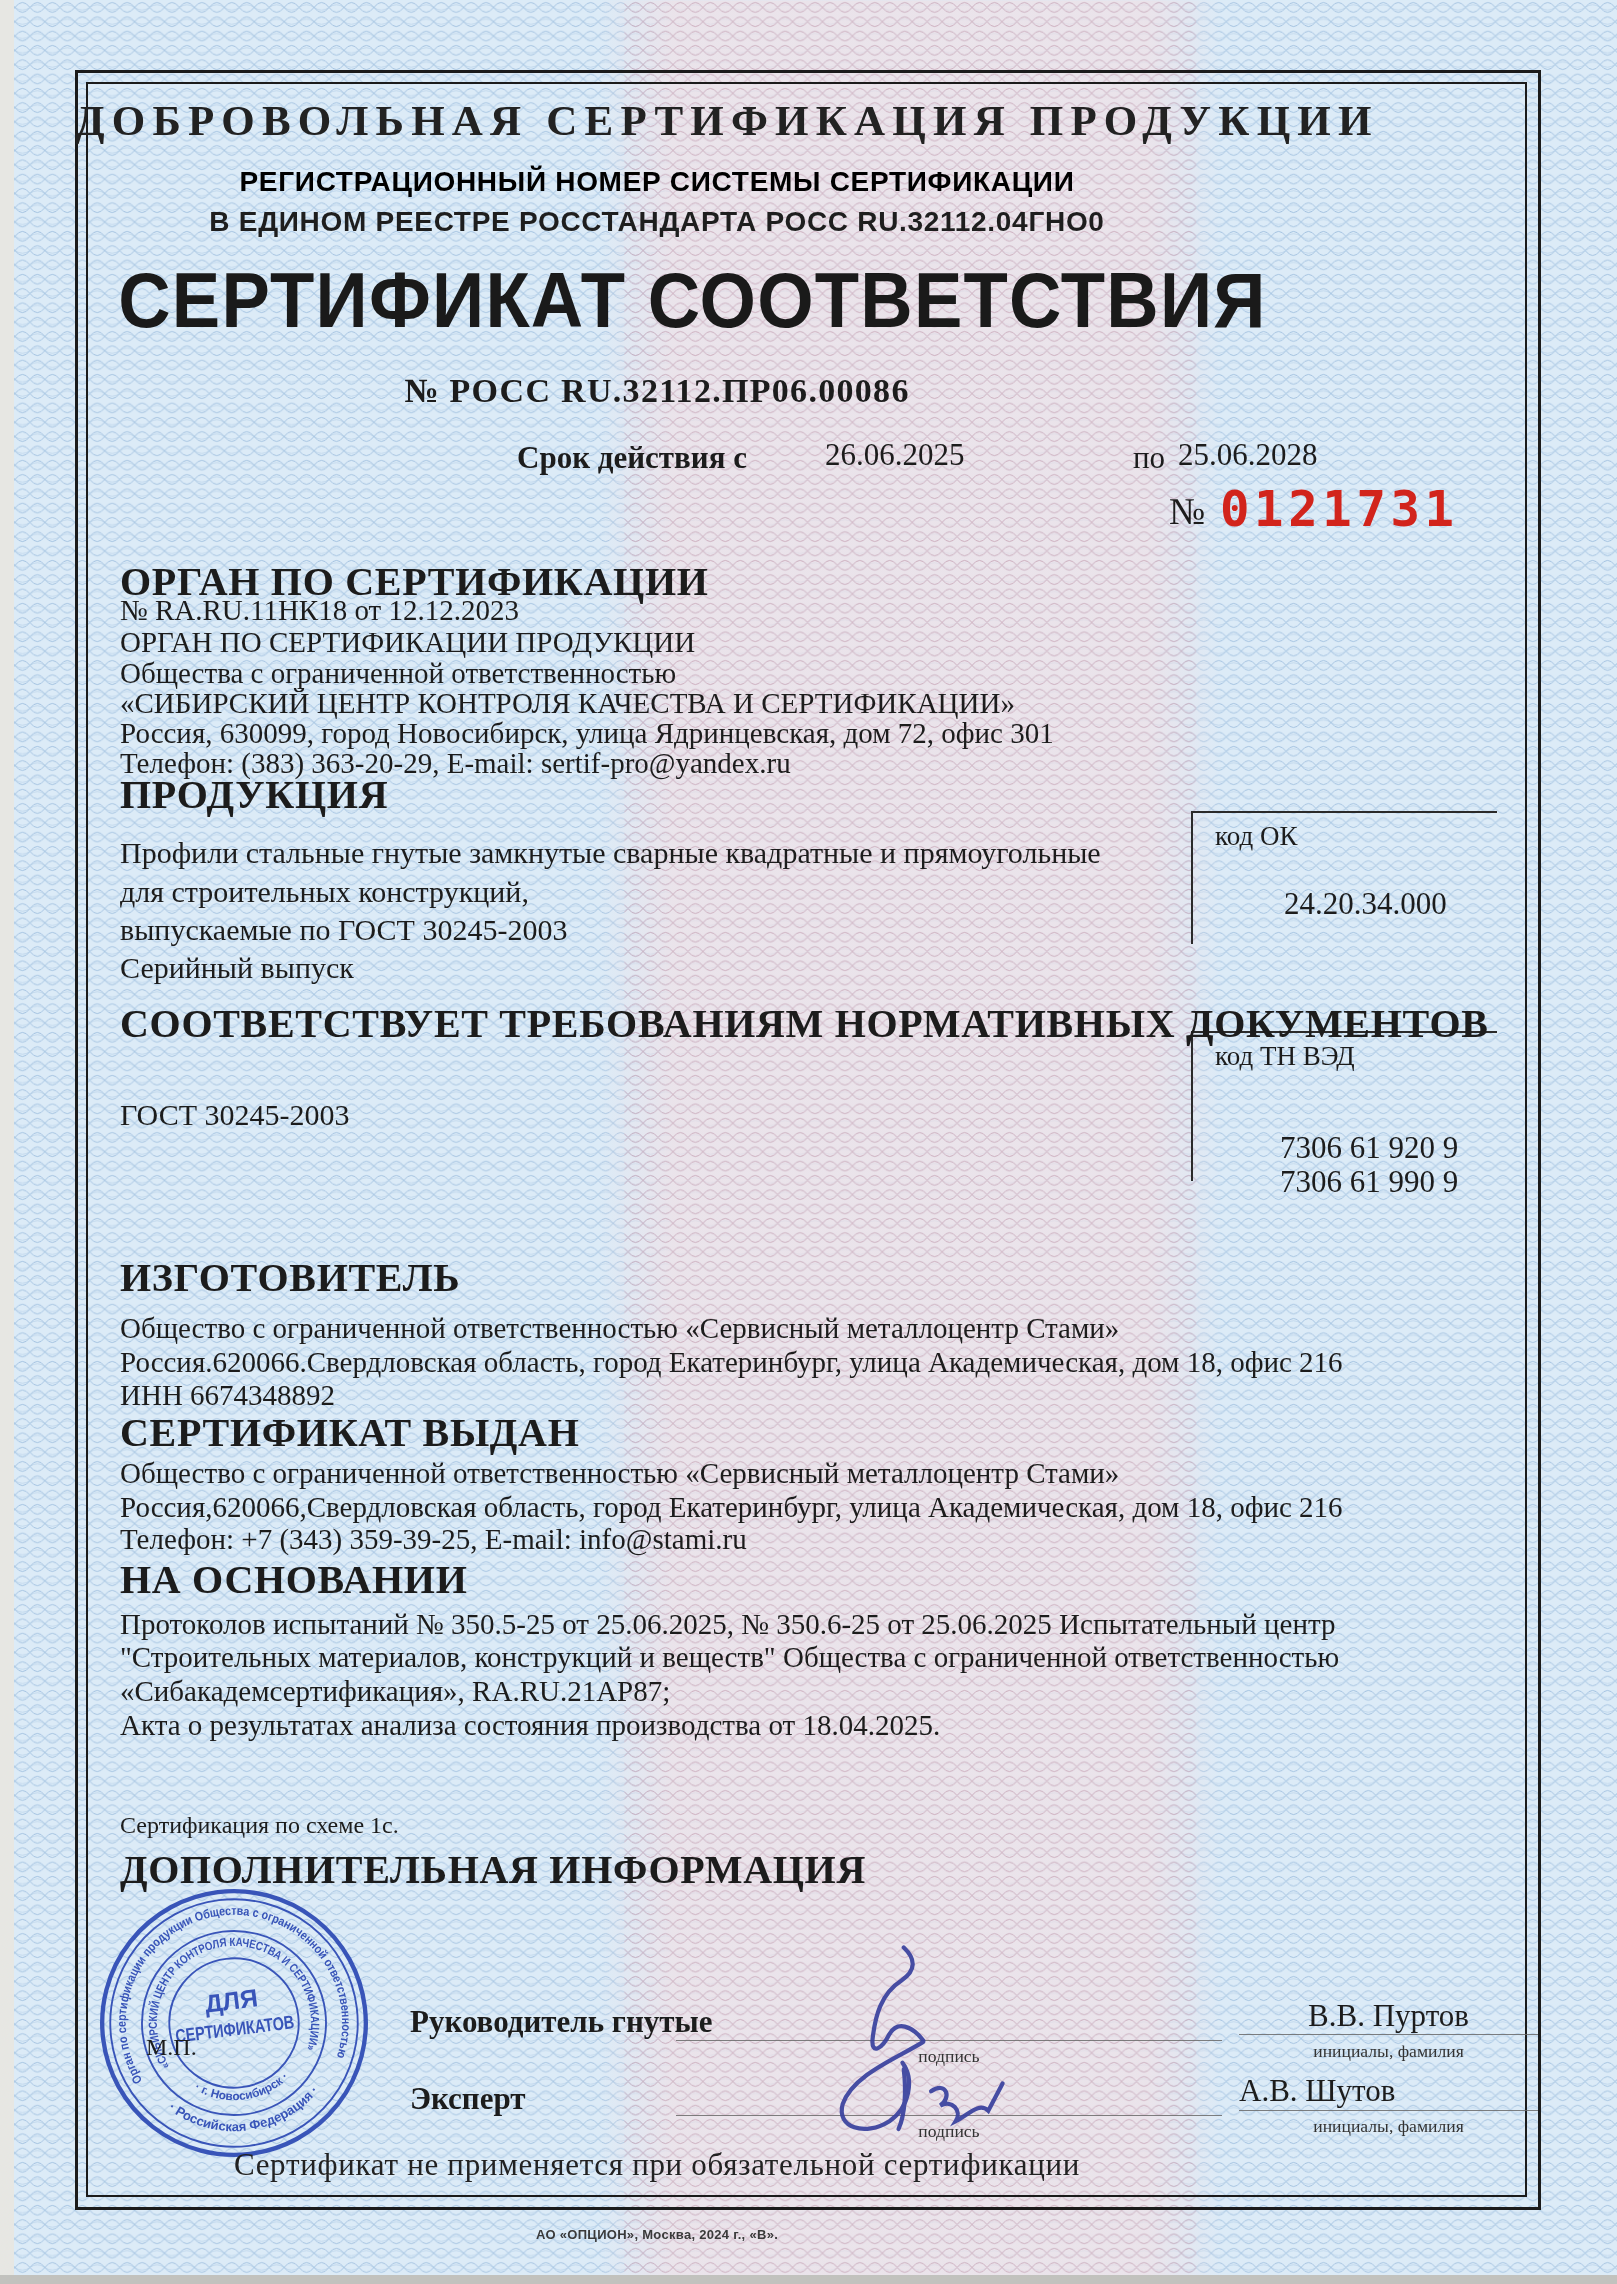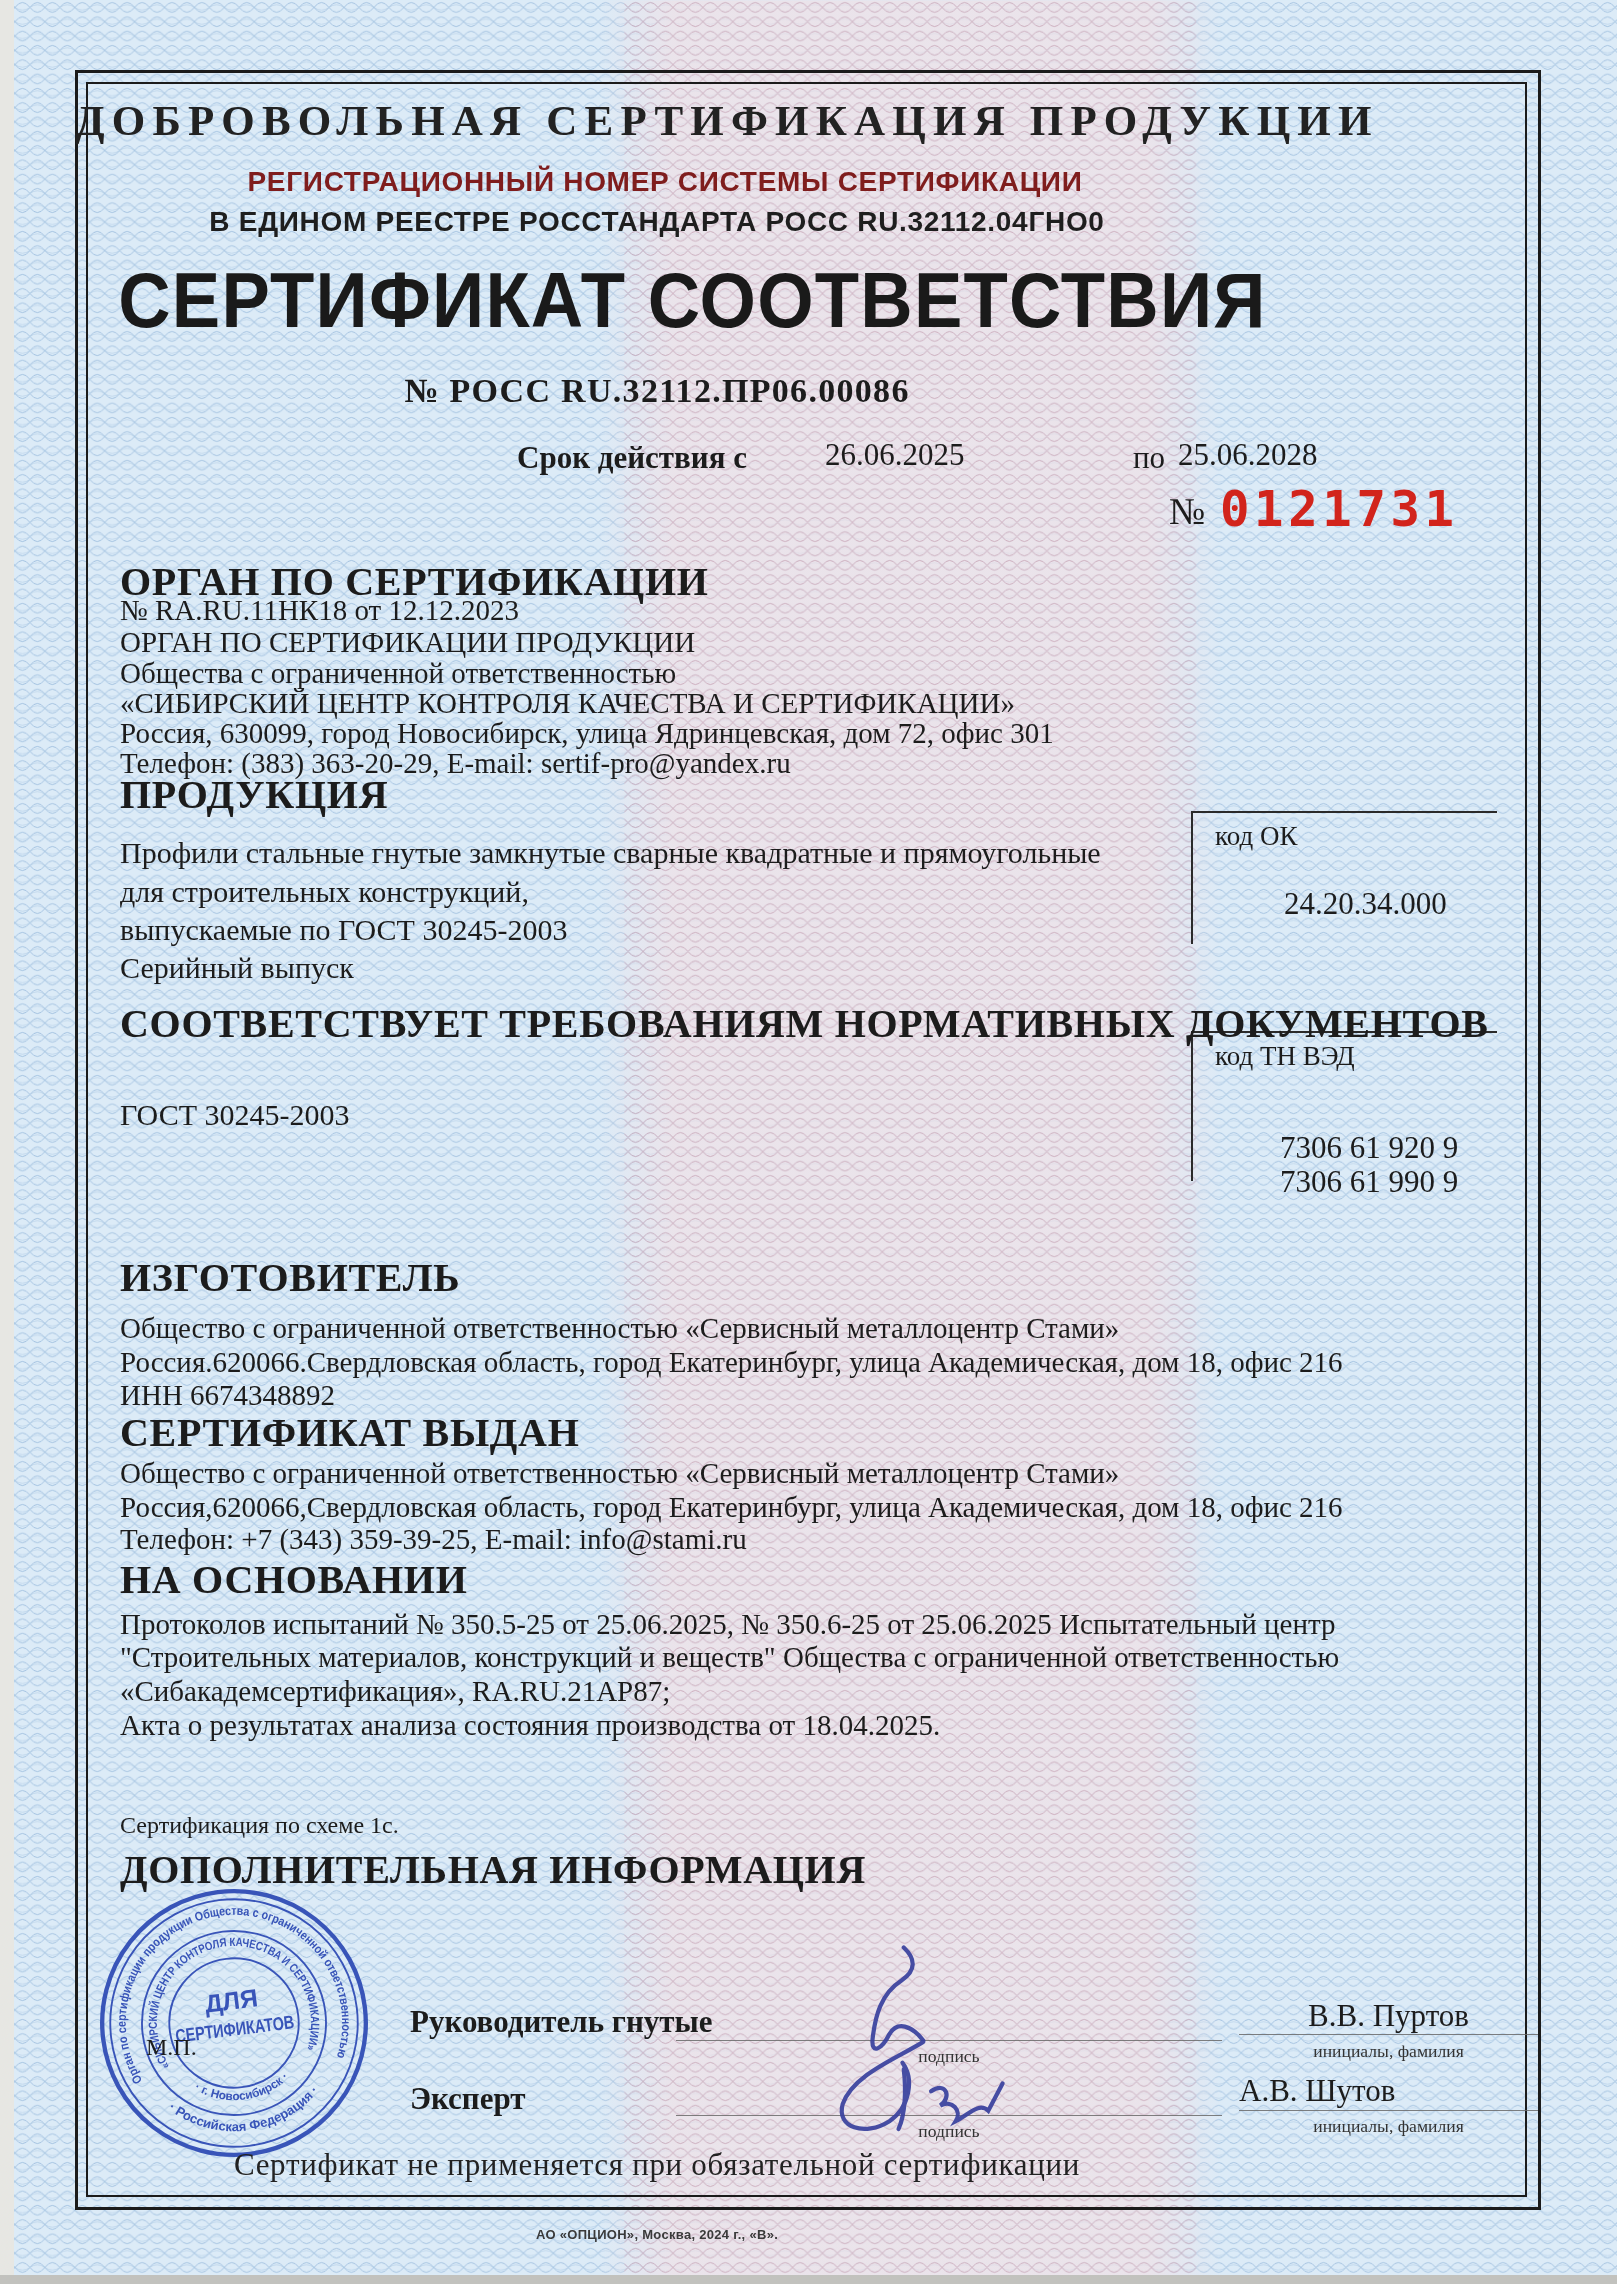--- a/index.html
+++ b/index.html
@@ -8,21 +8,21 @@
   .bg-svg{position:absolute;left:0;top:0;z-index:0;}
   .edge-left{position:absolute;left:0;top:0;width:14.3px;height:2284px;background:#e7e7e3;z-index:6;}
   .edge-bottom{position:absolute;left:0;top:2275px;width:1617px;height:9px;background:#c2c2be;z-index:6;}
   .frame{position:absolute;border-style:solid;border-color:#1b1b1b;z-index:1;}
   .frame.outer{left:75px;top:70px;width:1460px;height:2134px;border-width:3.3px;}
   .frame.inner{left:86px;top:82px;width:1437px;height:2111px;border-width:2.6px;}
   .t{position:absolute;color:#1c1c1c;white-space:nowrap;z-index:3;}
   .center{left:75px;width:1164px;text-align:center;}
   .serif{font-family:"Liberation Serif",serif;}
   .hdr1{top:96px;font-size:43px;font-weight:bold;letter-spacing:7.2px;color:#222;}
-  .hdr2{top:166px;font-size:28px;font-weight:bold;font-family:"Liberation Sans",sans-serif;letter-spacing:0.7px;color:#7f1d1d;padding-left:8px;}
+  .hdr2{top:166px;font-size:28px;font-weight:bold;font-family:"Liberation Sans",sans-serif;letter-spacing:0.7px;color:#000000;}
   .hdr3{top:206px;font-size:28px;font-weight:bold;font-family:"Liberation Sans",sans-serif;letter-spacing:0.7px;color:#1e1e1e;}
   .doctitle{top:255px;font-size:78px;font-weight:800;font-family:"Liberation Sans",sans-serif;color:#1a1a1a;}
   .doctitle span{display:inline-block;transform:scaleX(0.93);transform-origin:center;letter-spacing:1.3px;}
   .numline{top:372px;font-size:34px;font-weight:bold;letter-spacing:1.3px;}
   .validity-label{left:517px;top:440px;font-size:31px;font-weight:bold;}
   .valid-from{left:825px;top:437px;font-size:31px;}
   .validity-to{left:1133px;top:440px;font-size:31px;}
   .valid-to{left:1178px;top:437px;font-size:31px;}
   .blank-no-label{left:1169px;top:489px;font-size:38px;}
   .blank-no{left:1220px;top:481px;font-size:49px;font-family:"DejaVu Sans Mono",monospace;font-weight:bold;letter-spacing:4.6px;}

